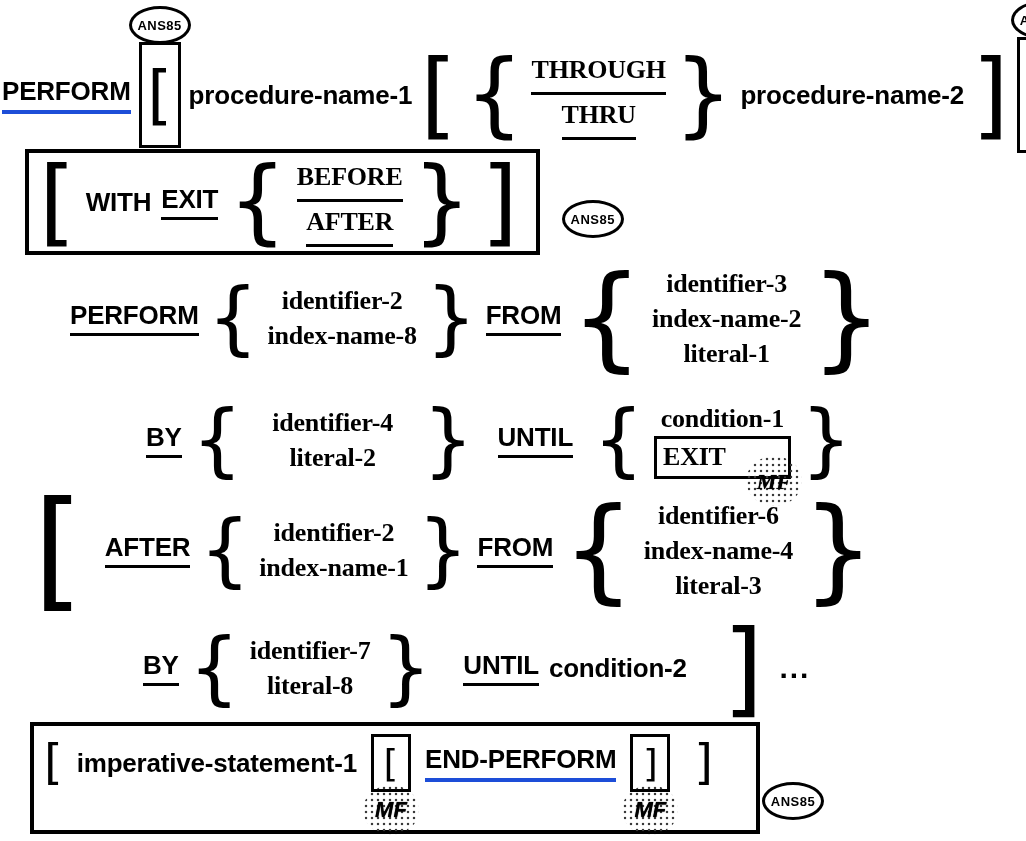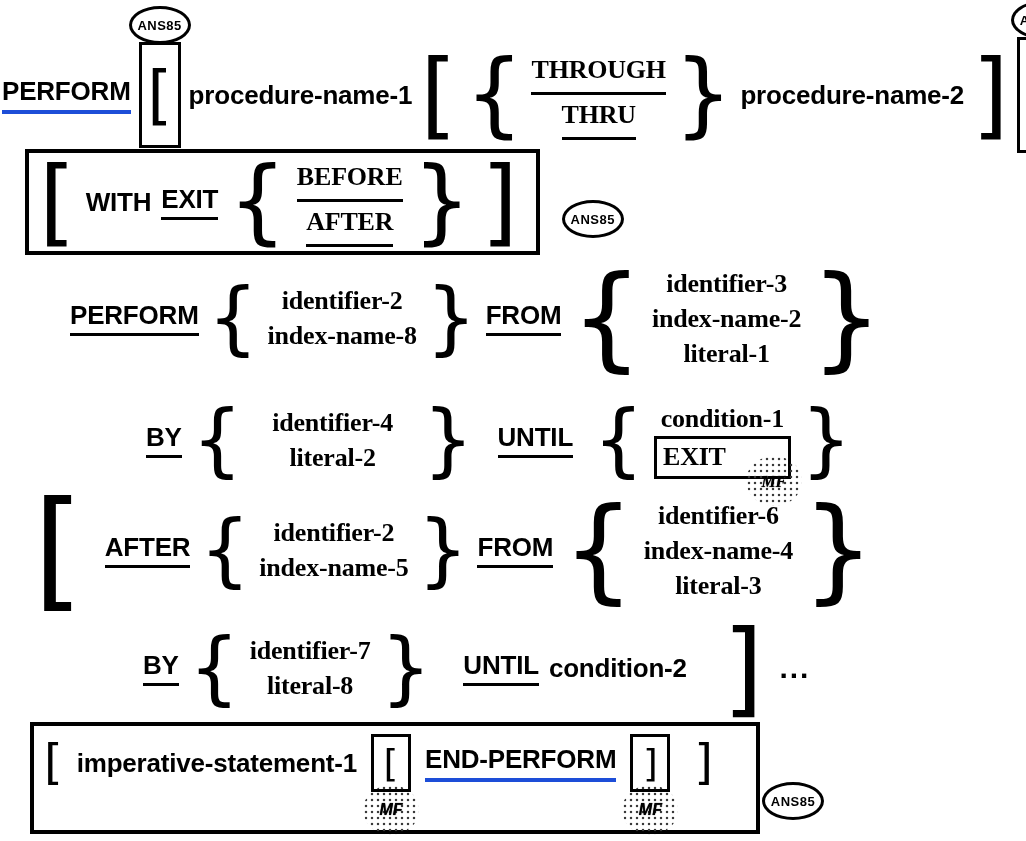--- a/index.html
+++ b/index.html
@@ -36,21 +36,21 @@
     font-size:13px;font-weight:bold;letter-spacing:0.5px;
     width:62px;height:38px;box-sizing:border-box;z-index:3;margin-top:34px;
   }
   .ans-above{position:absolute;bottom:calc(100% + 1px);left:50%;transform:translateX(-50%);}
   .ans-above-r{position:absolute;bottom:calc(100% + 1px);left:62%;transform:translateX(-50%);}
   .mf{
     width:56px;height:50px;border-radius:50%;
     background-image:radial-gradient(#3a3a3a 1.4px,transparent 1.6px);
     background-size:6px 6px;background-position:0 0;
     display:flex;align-items:center;justify-content:center;
-    font-size:16px;font-weight:900;font-style:italic;color:#000;
+    font-size:22px;font-weight:900;font-style:italic;color:#000;
     text-shadow:0 0 1px #000;
   }
   .test-outline{
     border:4px solid #000;display:flex;align-items:center;gap:10px;
     padding:4px 18px 4px 10px;background:#fff;
   }
   .exit-box{
     border:3px solid #000;padding:0 62px 2px 6px;position:relative;display:inline-block;
   }
   .exit-mf{position:absolute;right:-14px;bottom:-30px;}
@@ -147,21 +147,21 @@
     </span>
     <span class="g g-b2">}</span>
   </div>
 
   <div class="row" style="left:33px;top:483px;height:134px;gap:9px">
     <span class="g g-sq5">[</span>
     <span class="t kw" style="margin-left:12px">AFTER</span>
     <span class="g g-b2">{</span>
     <span class="stack">
       <span>identifier-2</span>
-      <span>index-name-5</span>
+      <span>index-name-1</span>
     </span>
     <span class="g g-b2">}</span>
     <span class="t kw">FROM</span>
     <span class="g g-b3">{</span>
     <span class="stack">
       <span>identifier-6</span>
       <span>index-name-4</span>
       <span>literal-3</span>
     </span>
     <span class="g g-b3">}</span>

